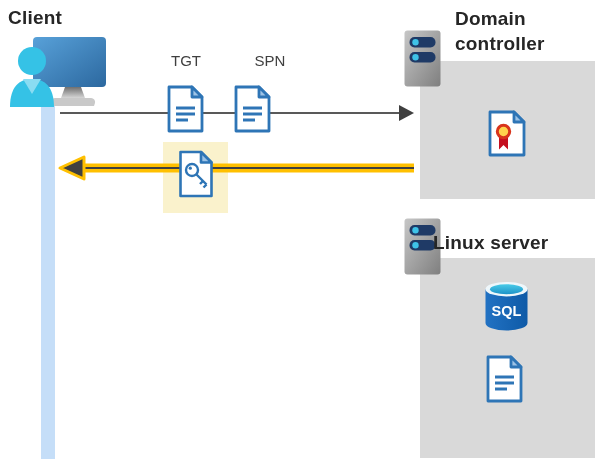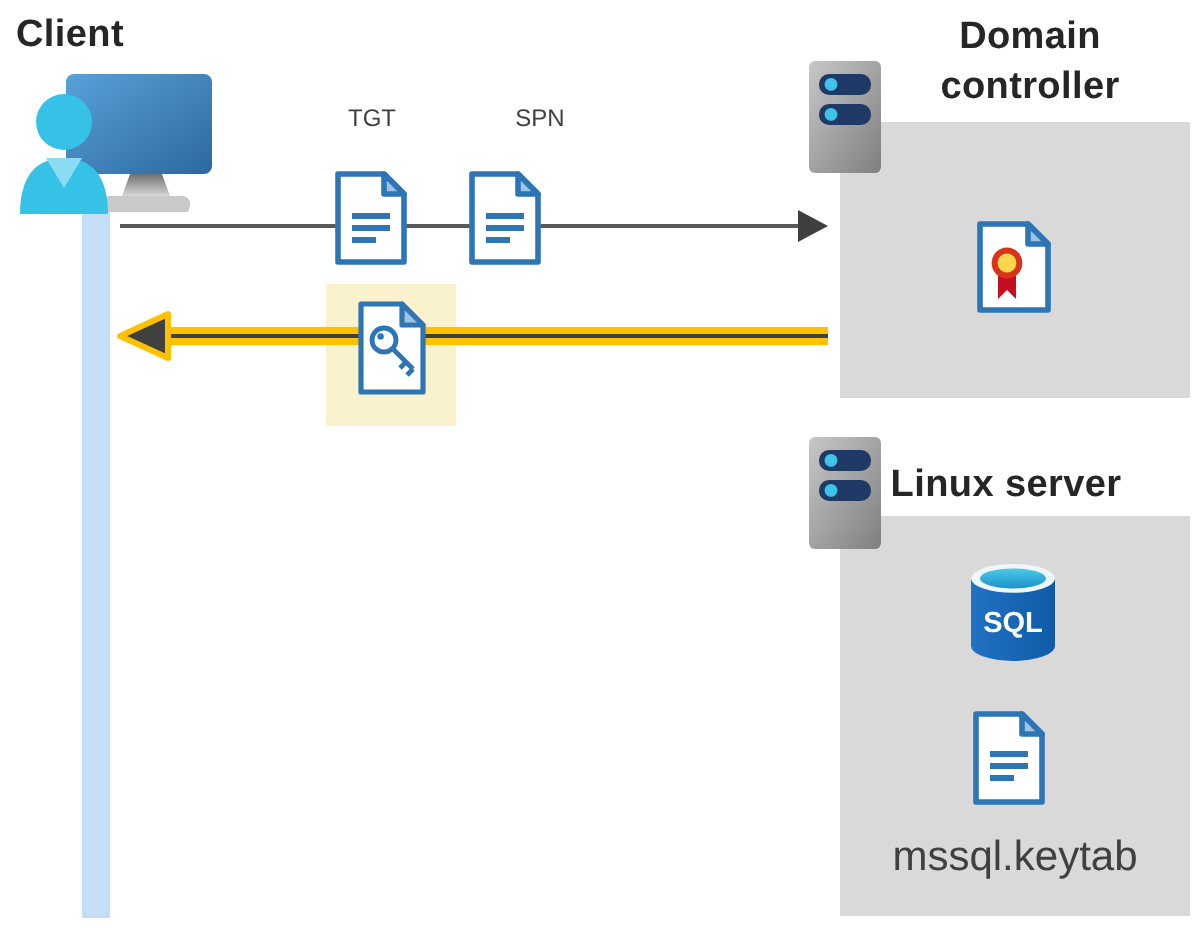--- a/index.html
+++ b/index.html
@@ -34,28 +34,27 @@
     border-left: 15px solid #3f3f3f;
   }
 
   
   .title {
     font-weight: 700;
     font-size: 19px;
     line-height: 25px;
     color: #262626;
     letter-spacing: 0.2px;
-    text-align: center;
   }
   .client-title { left: 8px; top: 5px; width: 100px; text-align: left; }
   .dc-title     { left: 455px; top: 6px; width: 120px; }
   .linux-title  { left: 433px; top: 230px; width: 140px; white-space: nowrap; }
 
   .ticket-label {
-    font-size: 12px;
+    font-size: 15px;
     color: #3f3f3f;
     text-align: center;
     width: 44px;
   }
   .tgt-label { left: 164px; top: 52px; }
   .spn-label { left: 248px; top: 52px; }
 
   .keytab-label {
     left: 420px; top: 417px; width: 175px;
     text-align: center;
@@ -191,15 +190,14 @@
   </svg>
 
   <svg class="abs" style="left:485px; top:355px;" width="39" height="48" viewBox="0 0 39 48">
     <path d="M3 2 H26 L36 12 V46 H3 Z" fill="#ffffff" stroke="#2e75b6" stroke-width="2.8" stroke-linejoin="round"></path>
     <polygon points="26,2 36,12 26,12" fill="#9dc3e6" stroke="#2e75b6" stroke-width="2.8" stroke-linejoin="round"></polygon>
     <line x1="10" y1="22" x2="29" y2="22" stroke="#2e75b6" stroke-width="3"></line>
     <line x1="10" y1="28" x2="29" y2="28" stroke="#2e75b6" stroke-width="3"></line>
     <line x1="10" y1="34" x2="22" y2="34" stroke="#2e75b6" stroke-width="3"></line>
   </svg>
 
-  <div class="abs keytab-label">mssql.keytab</div>
 
 </div>
 
 </body></html>

